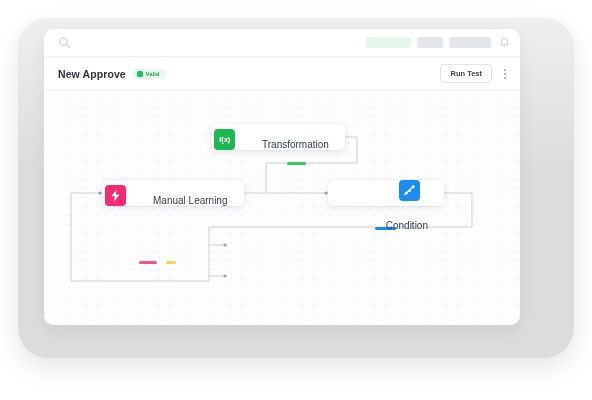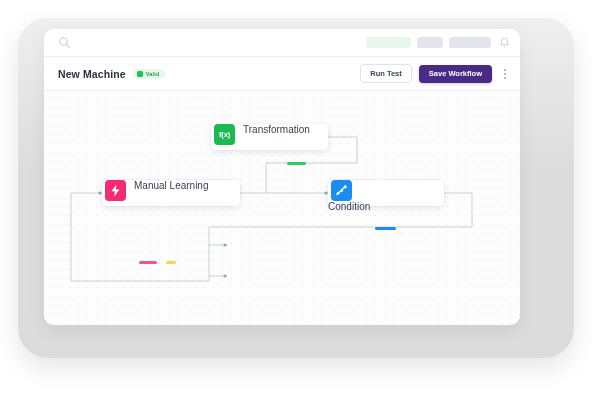--- a/index.html
+++ b/index.html
@@ -94,24 +94,24 @@
   .canvas{
     position:relative;height:236px;background:#fdfdfe;
     background-image:radial-gradient(#dfe2e8 .8px, transparent .8px);
     background-size:9px 9px;background-position:3px 3px;
     overflow:hidden;
   }
   .edges{position:absolute;left:0;top:0;width:476px;height:236px;}
 
   
   .node{
-    position:absolute;display:flex;align-items:flex-start;
+    position:absolute;display:flex;align-items:flex-end;
     background:#ffffff;border-radius:5px;
     box-shadow:0 2px 7px rgba(22,28,45,.10),0 0 0 .5px rgba(22,28,45,.04);
-    height:26px;padding-right:16px;
+    height:26px;padding-right:16px;gap:19px;
   }
   .node-icon{
     width:21px;height:21px;border-radius:4px;margin:0 8px 0 3px;flex:none;
     display:flex;align-items:center;justify-content:center;color:#fff;
   }
   .node-icon svg{display:block;}
   .node-label{font-size:10px;color:#3b4052;font-weight:500;white-space:nowrap;}
   .ic-green{background:#1cb851;}
   .ic-pink{background:#f52a72;}
   .ic-blue{background:#1b8df0;}
@@ -150,28 +150,27 @@
         <div class="pill gray"></div>
         <div class="pill gray-wide"></div>
         <svg class="bell-icon" viewBox="0 0 16 18">
           <path d="M8 1.6a4.3 4.3 0 0 0-4.3 4.3v3.2L2.4 11.6h11.2l-1.3-2.5V5.9A4.3 4.3 0 0 0 8 1.6z" fill="none" stroke="#8d93a1" stroke-width="1.3" stroke-linejoin="round"></path>
           <path d="M6.5 13.4a1.6 1.6 0 0 0 3 0" fill="none" stroke="#8d93a1" stroke-width="1.3" stroke-linecap="round"></path>
         </svg>
       </div>
     </div>
 
     <div class="wf-header">
-      <div class="wf-title">New Machine</div>
+      <div class="wf-title">New Approve</div>
       <div class="status-badge">
         <span class="badge-dot"></span>
         <span class="badge-text">Valid</span>
       </div>
       <div class="wf-actions">
         <div class="btn btn-secondary">Run Test</div>
-        <div class="btn btn-primary">Save Workflow</div>
         <div class="kebab">
           <span></span>
             <span></span>
             <span></span>
         </div>
       </div>
     </div>
 
     <div class="canvas">
 

